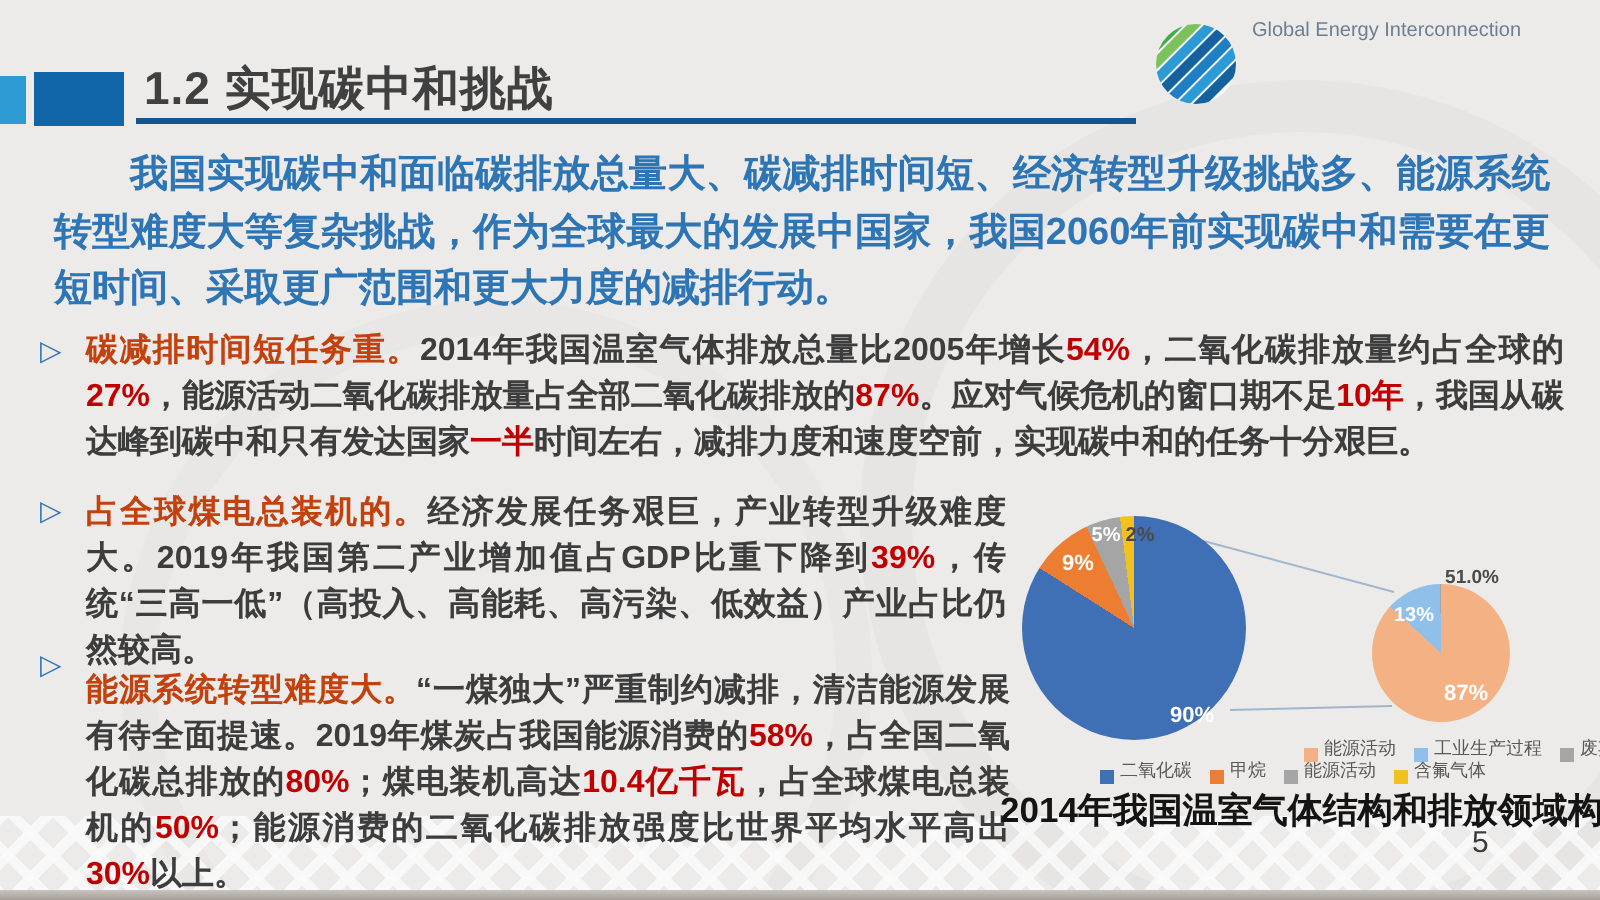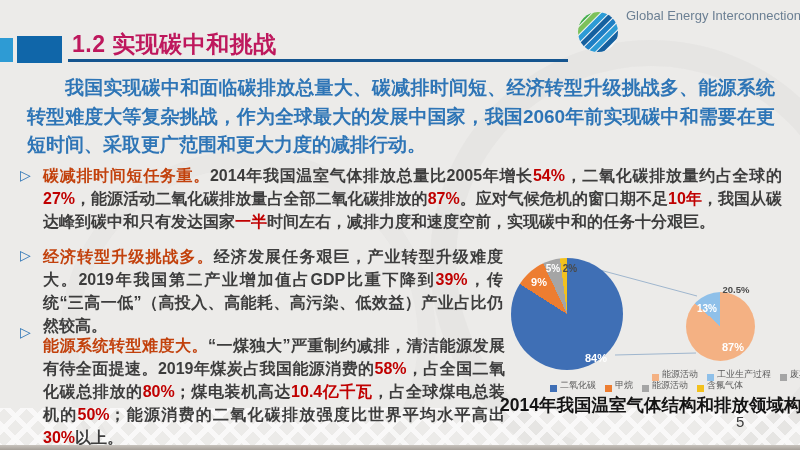--- a/index.html
+++ b/index.html
@@ -27,26 +27,26 @@
   }
   .bottom-strip{
     position:absolute;left:0;bottom:0;width:800px;height:5px;z-index:3;
     background:linear-gradient(#c9c4be,#a49e97);
   }
   
   .accent-light{position:absolute;left:0;top:38px;width:13px;height:24px;background:#2E9BD4;z-index:2;}
   .accent-dark{position:absolute;left:17px;top:36px;width:45px;height:27px;background:#1066A9;z-index:2;}
   .page-title{
     position:absolute;left:72px;top:29px;z-index:2;
-    font-size:23px;font-weight:bold;color:#be185d;letter-spacing:.5px;white-space:nowrap;
+    font-size:23px;font-weight:bold;color:#404040;letter-spacing:.5px;white-space:nowrap;
   }
   .title-underline{position:absolute;left:68px;top:59px;width:500px;height:3px;background:#15558F;z-index:2;}
   .logo{position:absolute;left:577px;top:11px;z-index:2;display:flex;}
   .logo-text{margin-left:7px;}
-  .logo-en{font-size:13px;color:#6B7F93;line-height:10.5px;white-space:nowrap;}
+  .logo-en{font-size:10px;color:#6B7F93;line-height:10.5px;white-space:nowrap;}
   .logo-zh{font-size:12.5px;font-weight:bold;color:#51718E;letter-spacing:1px;margin-top:3px;white-space:nowrap;}
   
   .intro{
     position:absolute;left:27px;top:74px;width:748px;z-index:2;
     font-size:19px;line-height:28.5px;font-weight:bold;color:#2E75B6;
     text-indent:2em;text-align:justify;
   }
   
   .bullet-marker{position:absolute;z-index:2;font-size:14px;font-weight:bold;color:#2E75B6;}
   .bm1{left:20px;top:167px;} .bm2{left:20px;top:247px;} .bm3{left:20px;top:324px;}
@@ -114,40 +114,40 @@
     <div class="logo-en">Global Energy Interconnection</div>
   </span>
 </div>
 
 <div class="intro">我国实现碳中和面临碳排放总量大、碳减排时间短、经济转型升级挑战多、能源系统转型难度大等复杂挑战，作为全球最大的发展中国家，我国2060年前实现碳中和需要在更短时间、采取更广范围和更大力度的减排行动。</div>
 
 <span class="bullet-marker bm1">▷</span>
 <div class="bullet-text bt1"><span class="bullet-head">碳减排时间短任务重。</span><span><span>2014年我国温室气体排放总量比2005年增长</span><span class="hl-red">54%</span><span>，二氧化碳排放量约占全球的</span><span class="hl-red">27%</span><span>，能源活动二氧化碳排放量占全部二氧化碳排放的</span><span class="hl-red">87%</span><span>。应对气候危机的窗口期不足</span><span class="hl-red">10年</span><span>，我国从碳达峰到碳中和只有发达国家</span><span class="hl-red">一半</span><span>时间左右，减排力度和速度空前，实现碳中和的任务十分艰巨。</span></span></div>
 
 <span class="bullet-marker bm2">▷</span>
-<div class="bullet-text bt2"><span class="bullet-head">经济转型升级挑战多。</span><span><span>经济发展任务艰巨，产业转型升级难度大。2019年我国第二产业增加值占GDP比重下降到</span><span class="hl-red">39%</span><span>，传统“三高一低”（高投入、高能耗、高污染、低效益）产业占比仍然较高。</span></span></div>
+<div class="bullet-text bt2"><span class="bullet-head">占全球煤电总装机的。</span><span><span>经济发展任务艰巨，产业转型升级难度大。2019年我国第二产业增加值占GDP比重下降到</span><span class="hl-red">39%</span><span>，传统“三高一低”（高投入、高能耗、高污染、低效益）产业占比仍然较高。</span></span></div>
 
 <span class="bullet-marker bm3">▷</span>
 <div class="bullet-text bt3"><span class="bullet-head">能源系统转型难度大。</span><span><span>“一煤独大”严重制约减排，清洁能源发展有待全面提速。2019年煤炭占我国能源消费的</span><span class="hl-red">58%</span><span>，占全国二氧化碳总排放的</span><span class="hl-red">80%</span><span>；煤电装机高达</span><span class="hl-red">10.4亿千瓦</span><span>，占全球煤电总装机的</span><span class="hl-red">50%</span><span>；能源消费的二氧化碳排放强度比世界平均水平高出</span><span class="hl-red">30%</span><span>以上。</span></span></div>
 
 <div class="chart-panel">
   <svg class="connector" viewBox="0 0 300 198">
     <line x1="70" y1="10" x2="197" y2="44" stroke="#9FB6CE" stroke-width="1"></line>
     <line x1="115" y1="103" x2="196" y2="101" stroke="#9FB6CE" stroke-width="1"></line>
   </svg>
 
   <div class="pie pie-big" style="background: conic-gradient(rgb(63, 111, 181) 0deg, rgb(63, 111, 181) 302.4deg, rgb(237, 125, 49) 302.4deg, rgb(237, 125, 49) 334.8deg, rgb(165, 165, 165) 334.8deg, rgb(165, 165, 165) 352.8deg, rgb(242, 193, 30) 352.8deg, rgb(242, 193, 30) 360deg);"></div>
-  <div class="pie-label pl-white" style="left:96px;top:106px;font-size:11px;">84%</div>
+  <div class="pie-label pl-white" style="left:96px;top:106px;font-size:11px;">90%</div>
   <div class="pie-label pl-white" style="left:39px;top:30px;font-size:11px;">9%</div>
   <div class="pie-label pl-white" style="left:53px;top:16px;font-size:10px;">5%</div>
   <div class="pie-label pl-dark" style="left:70px;top:16px;font-size:10px;">2%</div>
 
   <div class="pie pie-small" style="background: conic-gradient(rgb(244, 177, 131) 0deg, rgb(244, 177, 131) 312.48deg, rgb(143, 192, 233) 312.48deg, rgb(143, 192, 233) 359.28deg, rgb(165, 165, 165) 359.28deg, rgb(165, 165, 165) 360deg);"></div>
   <div class="pie-label pl-white" style="left:207px;top:44px;font-size:10px;margin-top:12px;">13%</div>
-  <div class="pie-label pl-dark" style="left:236px;top:37px;font-size:9.5px;">20.5%</div>
+  <div class="pie-label pl-dark" style="left:236px;top:37px;font-size:9.5px;">51.0%</div>
   <div class="pie-label pl-white" style="left:233px;top:95px;font-size:11px;">87%</div>
 
   <div class="legend legend-left">
       <span class="legend-item">
         <span class="legend-sq" style="background: rgb(63, 111, 181);"></span>
         <span>二氧化碳</span>
       </span>
       <span class="legend-item">
         <span class="legend-sq" style="background: rgb(237, 125, 49);"></span>
         <span>甲烷</span>

